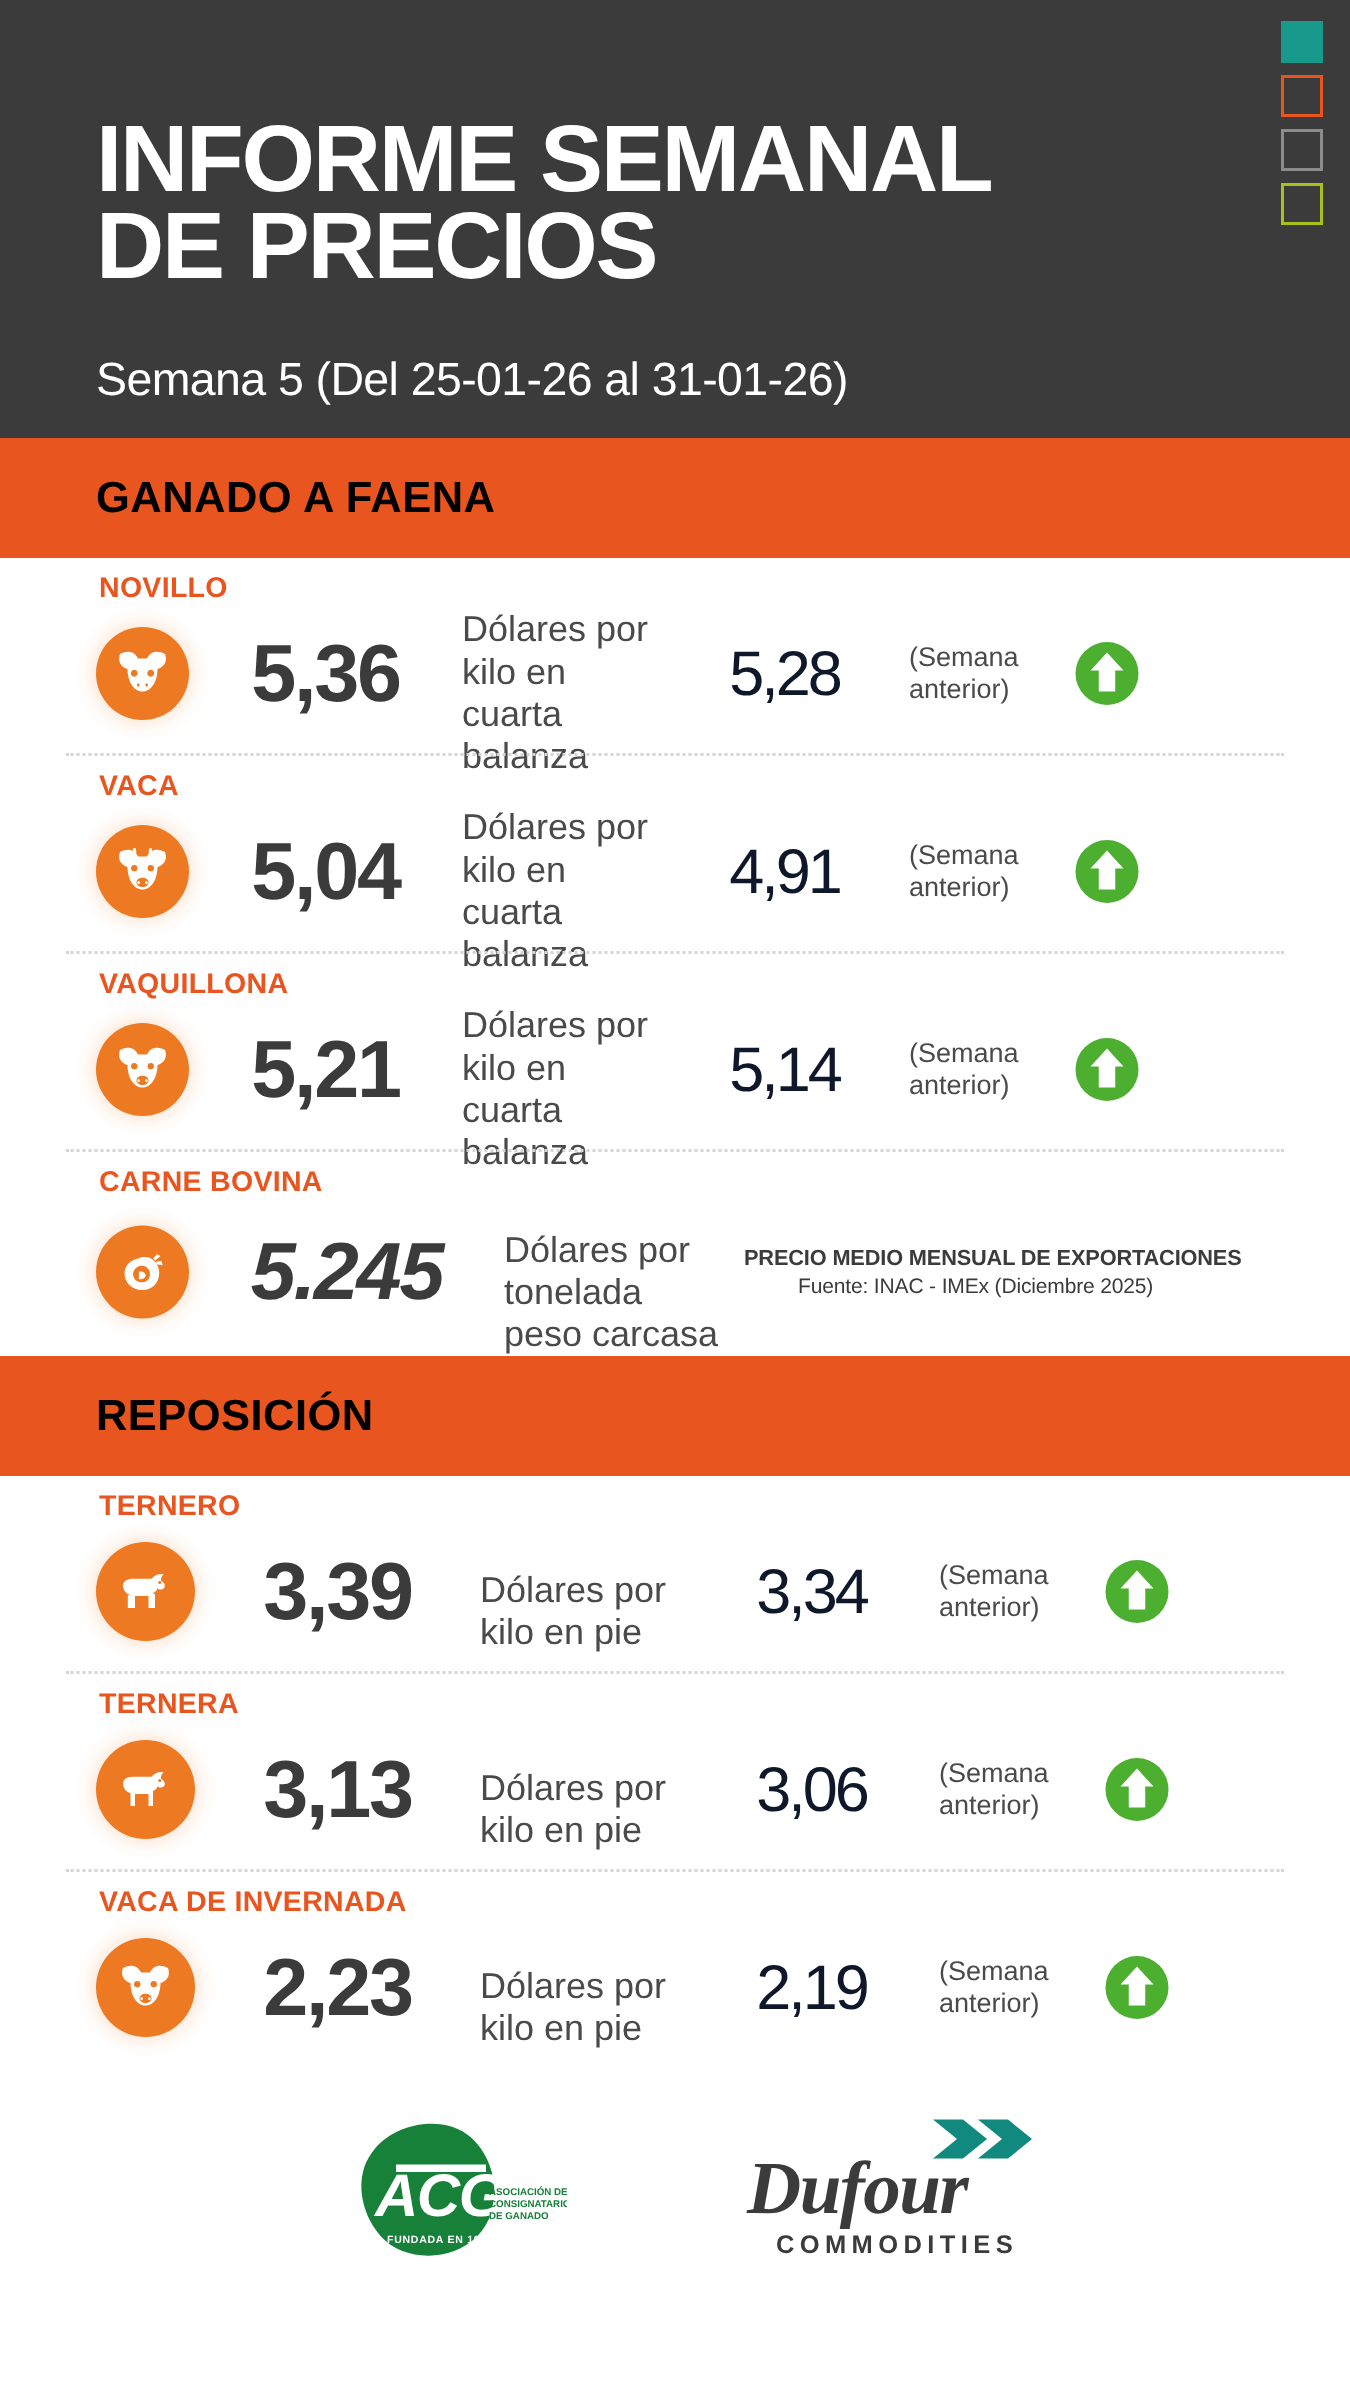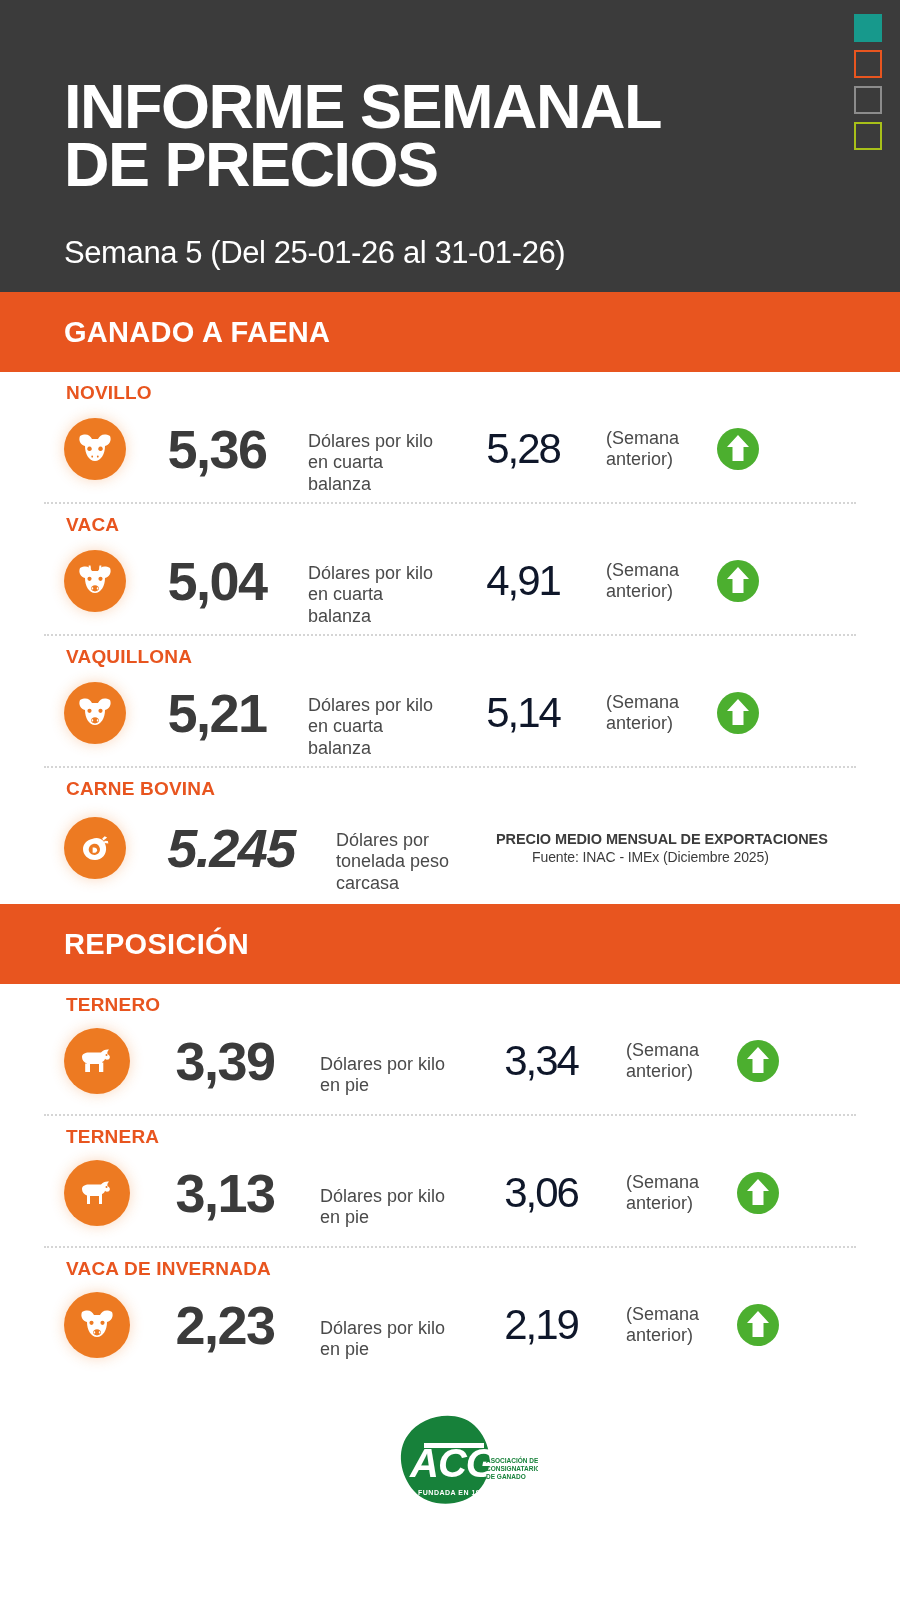--- a/index.html
+++ b/index.html
@@ -67,21 +67,21 @@
 
   
   .banner {
     height: 80px;
     background: #e8551f;
     display: flex;
     align-items: center;
     padding-left: 64px;
   }
   .banner-text {
-    color: #ffffff;
+    color: #000000;
     font-size: 29px;
     font-weight: bold;
     letter-spacing: 0.3px;
   }
 
   
   .rows { padding: 0 44px 0 44px; border-radius: 20px; }
 
   .row {
     position: relative;
@@ -124,21 +124,21 @@
     font-size: 54px;
     font-weight: bold;
     color: #3b3b3b;
     letter-spacing: -1.5px;
     width: 182px;
     text-align: center;
     flex: 0 0 182px;
     line-height: 1;
   }
   .unit {
-    font-size: 18px;
+    font-size: 24px;
     color: #4a4a4a;
     line-height: 1.18;
     width: 132px;
     flex: 0 0 132px;
     margin-top: 28px;
   }
   .price-prev {
     font-size: 42px;
     font-weight: normal;
     color: #0f172a;
@@ -439,16 +439,26 @@
         <path d="M30 28 C44 8 78 2 96 18 C114 34 118 66 100 84 C82 102 50 100 36 84 C22 68 18 44 30 28 Z" fill="#17813a"></path>
         <text x="32" y="70" font-family="Liberation Sans, sans-serif" font-size="40" font-weight="bold" font-style="italic" fill="#ffffff" letter-spacing="-1">ACG</text>
         <path d="M46 36 L106 36 L106 41 L46 41 Z" fill="#ffffff"></path>
         <text x="108" y="56" font-family="Liberation Sans, sans-serif" font-size="6.5" font-weight="bold" fill="#17813a">ASOCIACIÓN DE</text>
         <text x="108" y="64" font-family="Liberation Sans, sans-serif" font-size="6.5" font-weight="bold" fill="#17813a">CONSIGNATARIOS</text>
         <text x="108" y="72" font-family="Liberation Sans, sans-serif" font-size="6.5" font-weight="bold" fill="#17813a">DE GANADO</text>
         <text x="40" y="88" font-family="Liberation Sans, sans-serif" font-size="7" font-weight="bold" fill="#ffffff" letter-spacing="0.5">FUNDADA EN 1920</text>
       </svg>
     </div>
 
+    <div class="logo-dufour">
+      <div class="chevrons">
+        <svg width="72" height="30" viewBox="0 0 72 30" aria-hidden="true">
+          <path fill="#11897f" d="M2 2 L22 2 L38 15 L22 28 L2 28 L18 15 Z"></path>
+          <path fill="#11897f" d="M32 2 L52 2 L68 15 L52 28 L32 28 L48 15 Z"></path>
+        </svg>
+      </div>
+      <div class="dufour-word">Dufour</div>
+      <div class="dufour-sub">COMMODITIES</div>
+    </div>
 
   </div>
 
 </div>
 
 </body></html>

